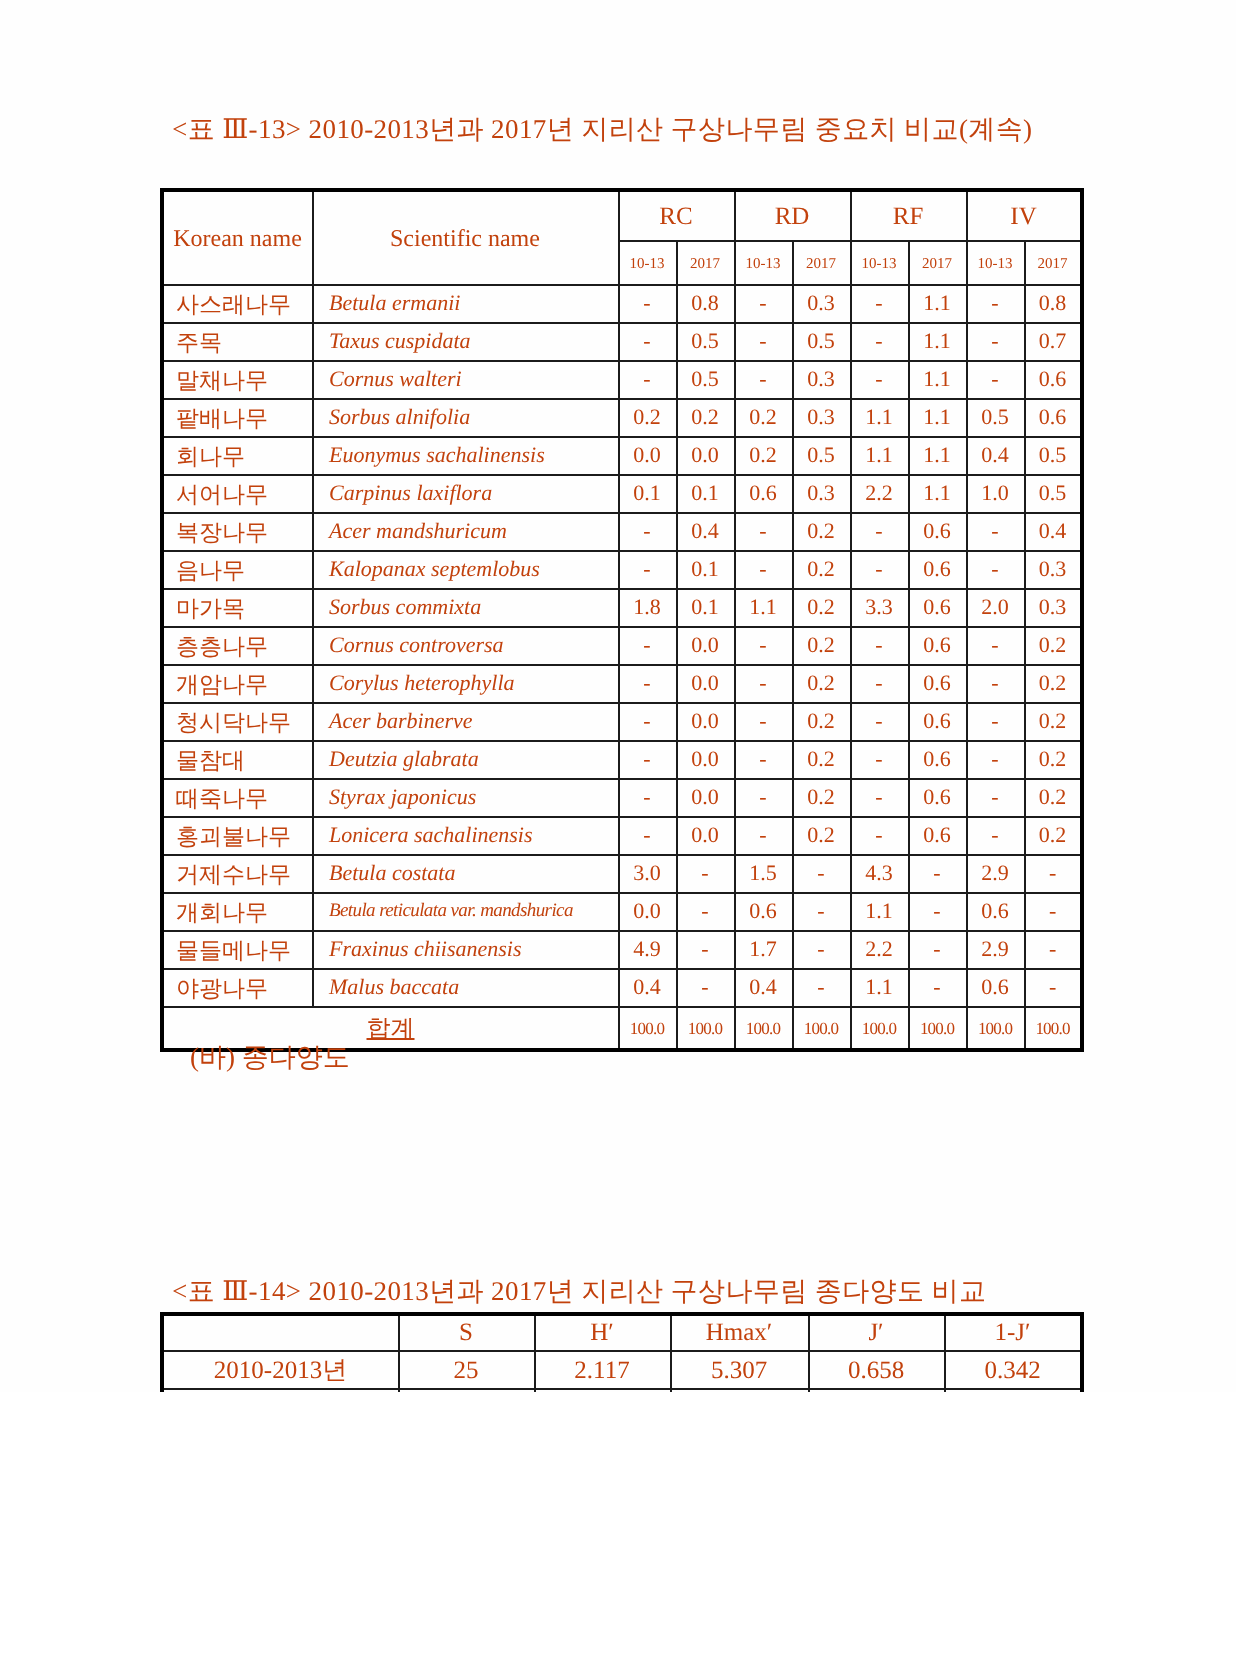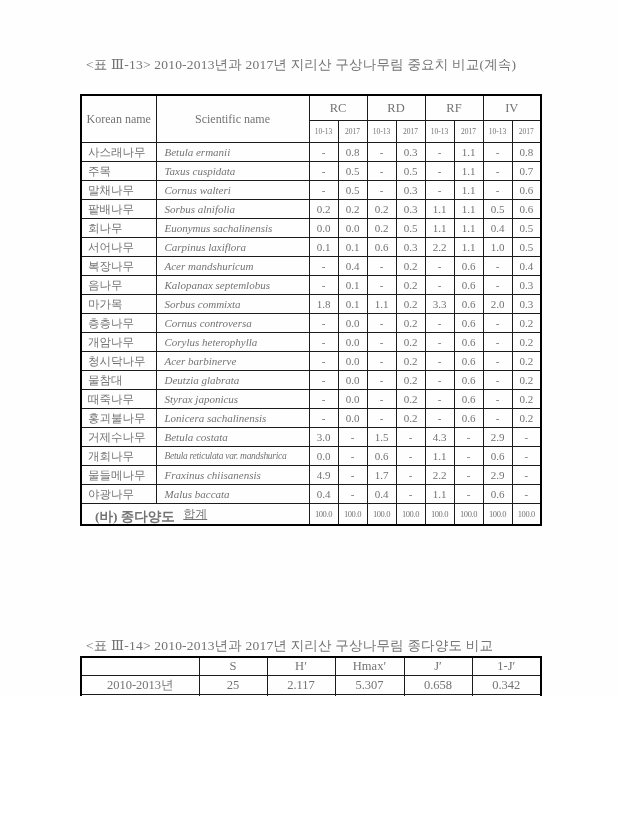--- a/index.html
+++ b/index.html
@@ -2,21 +2,21 @@
 <html><head>
 <meta charset="utf-8">
 <style>
   html, body { margin: 0; padding: 0; background: #ffffff; }
   .page {
     position: relative;
     width: 618px;
     height: 696px;
     background: #fefefe;
     font-family: "Liberation Serif", "DejaVu Serif", serif;
-    color: #737373;
+    color: #c2410c;
     overflow: hidden;
   }
 
   .t1-title {
     position: absolute;
     left: 86px;
     top: 56px;
     width: 470px;
     font-size: 13.5px;
     letter-spacing: 0.2px;
@@ -46,24 +46,23 @@
   .t1 .kname { text-align: left; padding-left: 6px; font-size: 11.5px; white-space: nowrap; }
   .t1 .sname { text-align: left; padding-left: 8px; font-style: italic; font-size: 11px; white-space: nowrap; }
   .t1 .sname.condensed { font-size: 9.5px; letter-spacing: -0.3px; }
   .t1 .val { text-align: center; font-size: 11px; }
   .t1 .total-label { text-align: center; font-size: 12px; height: 20px; font-style: normal; text-decoration: underline; }
   .t1 .total-val { text-align: center; font-size: 8.5px; letter-spacing: -0.4px; }
 
   .section-heading {
     position: absolute;
     left: 95px;
-    top: 508px;
+    top: 520px;
     font-size: 13.5px;
     margin: 0;
-    font-weight: bold;
   }
   .section-para {
     position: absolute;
     left: 80px;
     top: 531px;
     width: 461px;
     margin: 0;
     font-size: 13.5px;
     line-height: 20.8px;
     text-align: justify;

